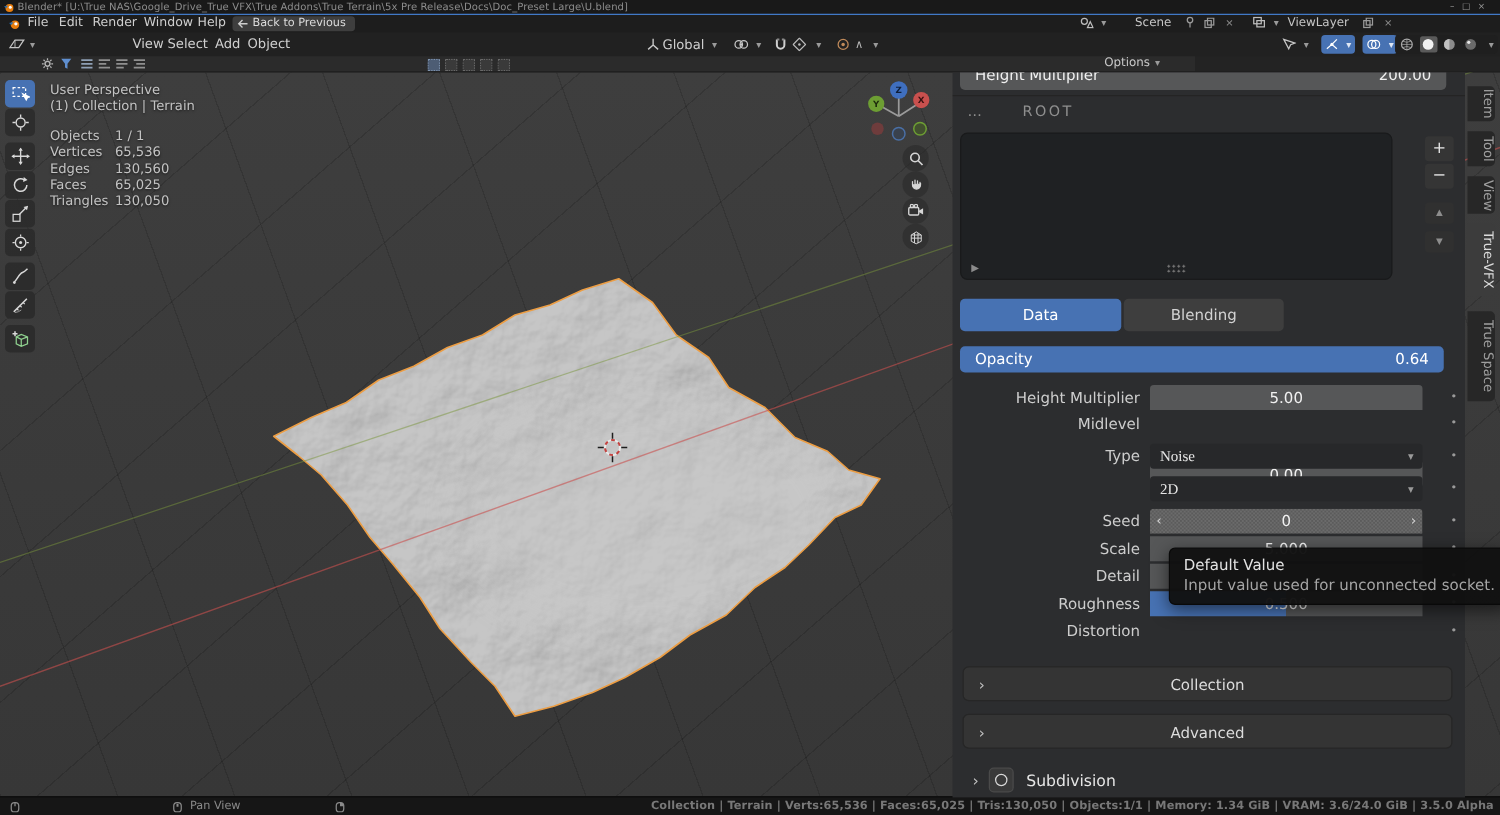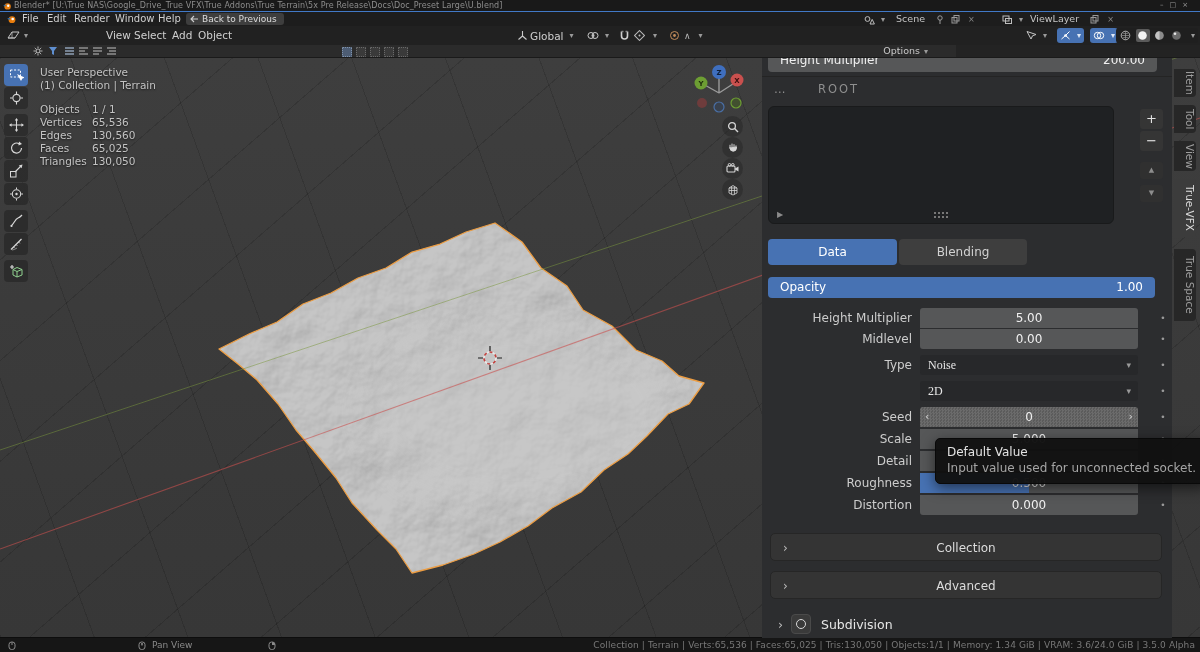--- a/index.html
+++ b/index.html
@@ -68,21 +68,21 @@
   .pm{height:20px;line-height:19px;font-size:13px;}
   .ud{height:17px;line-height:17px;font-size:7px;color:#8d8d8d;background:#303030;}
   .ptab{position:absolute;top:181px;height:26px;line-height:26px;text-align:center;border-radius:4px;background:#3e3e3e;color:#d2d2d2;}
   .ptab.active{background:#4772b3;color:#fff;}
   .opac{position:absolute;left:6px;top:219px;width:387px;height:21px;line-height:21px;background:#4772b3;border-radius:4px;color:#fff;}
   .prow{position:absolute;left:0;width:410px;height:20px;}
   .plabel{position:absolute;left:0;width:150px;text-align:right;line-height:20px;color:#cdcdcd;}
   .pfield{position:absolute;left:158px;width:218px;height:20px;line-height:20px;box-sizing:border-box;color:#f0f0f0;}
   .vval{background:#565758;text-align:center;border-radius:3px;}
   .r-top{border-radius:3px 3px 0 0;}
-  .r-bot{border-radius:0 0 3px 3px;}
+  .r-bot{border-radius:0 0 3px 3px;margin-top:41px;}
   .r-mid{border-radius:0;}
   .vdrop{background:#27282a;border-radius:3px;padding-left:8px;color:#e6e6e6;font-family:Liberation Serif, serif;}
   .vdrop .dchev{position:absolute;right:7px;color:#9a9a9a;font-size:9px;}
   .vstep{background:#606060;text-align:center;border-radius:3px 3px 0 0;
     background-image:repeating-conic-gradient(rgba(255,255,255,.07) 0% 25%, rgba(0,0,0,.05) 0% 50%);background-size:3px 3px;}
   .vstep .sarrow{position:absolute;top:0;color:#d6d6d6;font-size:11px;}
   .pdot{position:absolute;left:394px;width:14px;text-align:center;line-height:20px;color:#9a9a9a;font-size:9px;}
   .secbar{position:absolute;left:8px;width:392px;height:28px;line-height:28px;background:#343434;border:1px solid #262626;box-sizing:border-box;border-radius:5px;color:#dcdcdc;text-align:center;}
   .secbar .sc{position:absolute;left:12px;color:#bdbdbd;}
   .subrow{position:absolute;left:16px;top:556px;height:20px;line-height:20px;color:#e6e6e6;font-size:12.5px;}
@@ -91,21 +91,21 @@
   .circbtn i{position:absolute;left:4px;top:4px;width:8px;height:8px;border:1.3px solid #d8d8d8;border-radius:50%;}
   
   .vtab{position:absolute;left:1174px;width:22px;writing-mode:vertical-rl;text-align:center;background:#272727;color:#9f9f9f;font-size:10.5px;border-radius:0 4px 4px 0;z-index:9;}
   .vtab.active{background:#3c3c3c;color:#dadada;}
   
   .tooltip{position:absolute;left:935px;top:380px;background:rgba(17,17,17,.97);border:1px solid #090909;border-radius:5px;box-shadow:0 4px 14px rgba(0,0,0,.55);padding:5px 11px 7px;z-index:99;white-space:nowrap;}
   .tt-title{color:#e3e3e3;font-size:12px;line-height:17px;}
   .tt-body{color:#a5a5a5;font-size:12px;line-height:15px;}
   
   .statusbar{position:absolute;left:0;top:637px;width:1200px;height:15px;background:#161616;border-top:1px solid #0d0d0d;box-sizing:border-box;color:#8a8a8a;font-size:9px;}
-  .statusbar .sright{position:absolute;right:5px;top:0;line-height:14px;color:#787878;letter-spacing:.1px;}
+  .statusbar .sright{position:absolute;right:5px;top:0;line-height:14px;color:#787878;letter-spacing:.1px;font-weight:bold;}
   .statusbar .hint{position:absolute;top:0;line-height:14px;}
 </style>
 </head>
 <body>
 
 <div class="app">
 
   <div class="titlebar">
     <svg class="abs" style="left:3px;top:2px" width="8" height="8" viewBox="0 0 8 8">
         <circle cx="4.6" cy="4.4" r="3.2" fill="#e87d0d"></circle>
@@ -133,21 +133,21 @@
       <svg width="10" height="8" viewBox="0 0 10 8">
           <path d="M5 1 L2 4 L5 7 M2 4 H9" stroke="#cfcfcf" stroke-width="1.1" fill="none"></path>
         </svg>
       <span>Back to Previous</span>
     </span>
     <span class="idcluster" style="left:862px">
       <svg class="ic" width="11" height="10" viewBox="0 0 11 10">
           <circle cx="3.5" cy="4" r="2.4" fill="none" stroke="#bdbdbd" stroke-width="1"></circle>
           <path d="M6 9 L8.2 4.4 L10.4 9 Z" fill="none" stroke="#bdbdbd" stroke-width="1"></path>
         </svg><span class="chev">▾</span>
-      <span style="margin-left:8px">Scene</span>
+      <span style="margin-left:20px">Scene</span>
       <svg class="ic" style="margin-left:8px" width="8" height="10" viewBox="0 0 8 10">
           <circle cx="4" cy="3" r="2.2" fill="none" stroke="#9a9a9a" stroke-width="1"></circle>
           <path d="M4 5 V9" stroke="#9a9a9a" stroke-width="1"></path>
         </svg>
       <svg class="ic" width="9" height="9" viewBox="0 0 9 9">
           <rect x="1" y="2.5" width="5" height="5.5" fill="none" stroke="#9a9a9a"></rect>
           <rect x="3" y="0.5" width="5" height="5.5" fill="none" stroke="#9a9a9a"></rect>
         </svg>
       <span class="xg">×</span>
     </span>
@@ -459,21 +459,21 @@
       <div class="sidebtn pm" style="top:51px">+</div>
       <div class="sidebtn pm" style="top:73px">−</div>
       <div class="sidebtn ud" style="top:104px">▲</div>
       <div class="sidebtn ud" style="top:127px">▼</div>
 
       <div class="ptab active" style="left:6px;width:129px">Data</div>
       <div class="ptab" style="left:137px;width:128px">Blending</div>
 
       <div class="opac">
         <span class="abs" style="left:12px">Opacity</span>
-        <span class="abs" style="right:12px">1.00</span>
+        <span class="abs" style="right:12px">0.64</span>
       </div>
 
       <div class="prow" style="top:250px">
         <span class="plabel">Height Multiplier</span>
         <div class="pfield vval r-top"><span>5.00</span></div>
         <span class="pdot">•</span>
       </div>
       <div class="prow" style="top:271px">
         <span class="plabel">Midlevel</span>
         <div class="pfield vval r-bot"><span>0.00</span></div>

